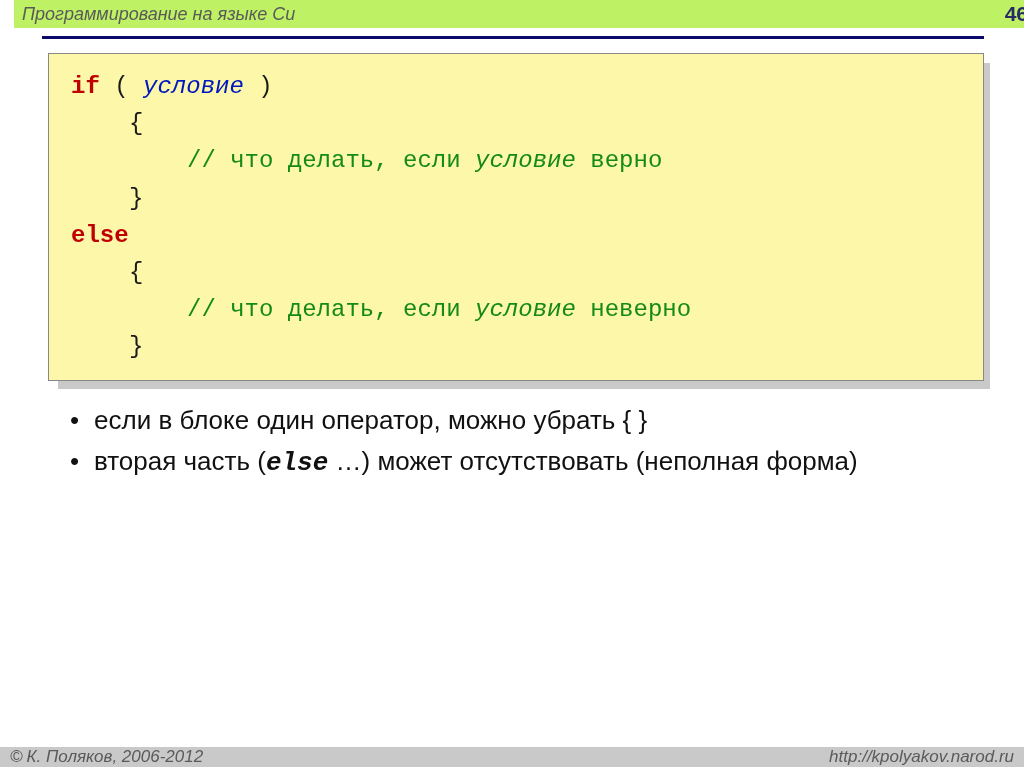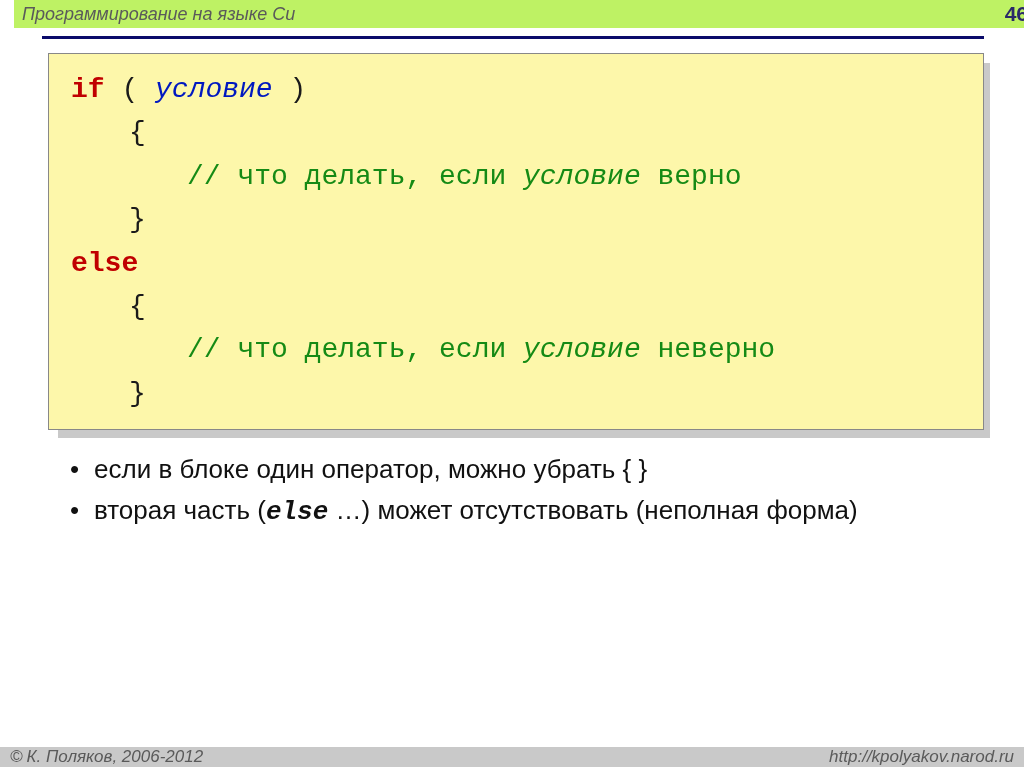--- a/index.html
+++ b/index.html
@@ -57,21 +57,21 @@
     bottom: -8px;
     background: #c9c9c9;
     z-index: 0;
   }
   .code-box {
     position: relative;
     background: #fdf7aa;
     border: 1px solid #888;
     padding: 14px 22px 14px 22px;
     font-family: "Courier New", monospace;
-    font-size: 28px;
+    font-size: 24px;
     line-height: 1.55;
     color: #1a1a1a;
     z-index: 1;
   }
   .kw-red { color: #c00000; font-weight: bold; }
   .kw-blue { color: #0018c0; font-style: italic; }
   .comment { color: #158a15; }
   .cond-ital { font-style: italic; }
   .indent1 { padding-left: 58px; display: inline-block; }
   .indent2 { padding-left: 116px; display: inline-block; }

